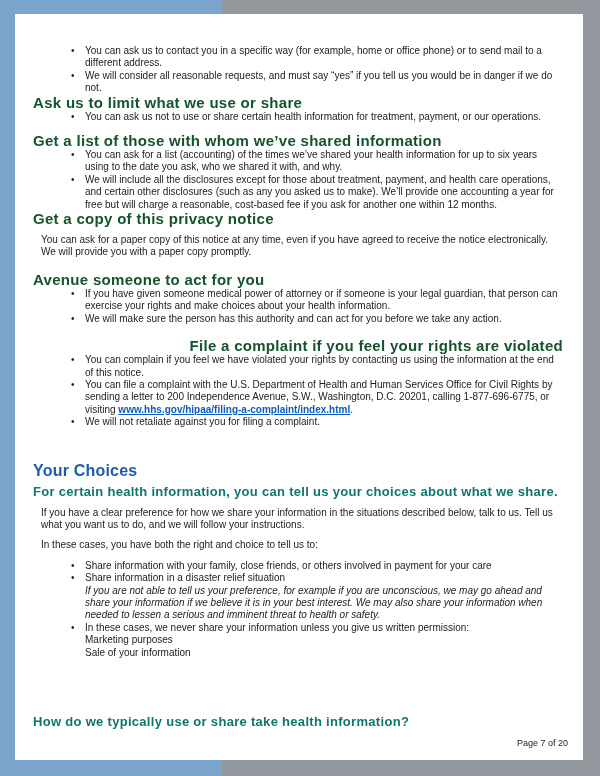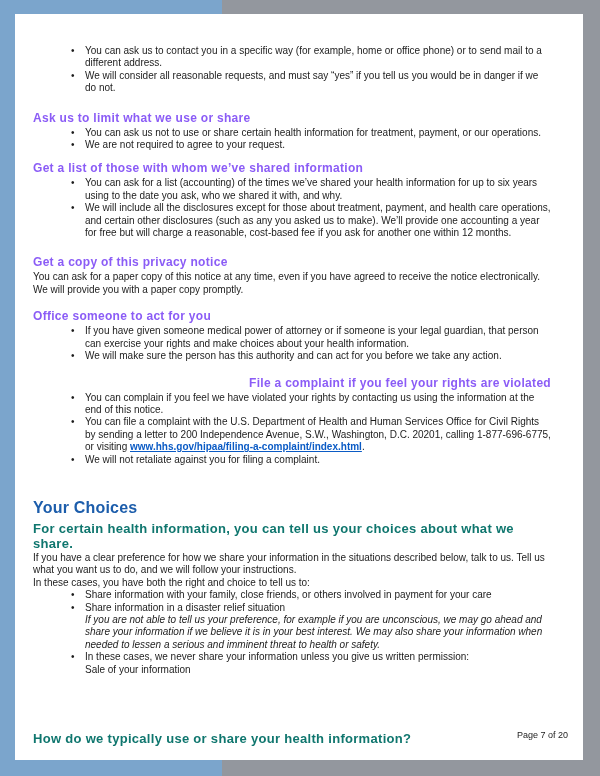--- a/index.html
+++ b/index.html
@@ -13,46 +13,46 @@
   
   .frame-base { position: absolute; inset: 0; background: #93979e; }
   .frame-blue-left { position: absolute; left: 0; top: 0; width: 15px; height: 776px; background: #7ba5cc; }
   .frame-blue-top { position: absolute; left: 0; top: 0; width: 222px; height: 14px; background: #7ba5cc; }
   .frame-blue-bottom { position: absolute; left: 0; bottom: 0; width: 222px; height: 16px; background: #7ba5cc; }
   .page {
     position: absolute; left: 15px; top: 14px; right: 17px; bottom: 16px;
     background: #ffffff;
     overflow: hidden;
   }
-  .content { padding: 31px 32px 0 18px; }
+  .content { padding: 31px 20px 0 18px; }
 
   
   .body-text, li, p { font-size: 10px; line-height: 12.4px; color: #1c1c1c; }
-  p { margin: 0; }
+  p { margin: 8px; }
   .section-heading {
-    font-size: 12px; line-height: 15px; font-weight: bold; color: #8b5cf6;
-    letter-spacing: 0.3px; margin: 16px 0 1px 0;
+    font-size: 15px; line-height: 15px; font-weight: bold; color: #14532d;
+    letter-spacing: 0.3px; margin: 0 0 1px 0;
   }
   .big-heading {
     font-size: 16px; line-height: 23px; font-weight: bold; color: #1c5dab;
     letter-spacing: 0.2px; margin: 0 0 2px 0;
   }
   .subheading {
     font-size: 13px; line-height: 15px; font-weight: bold; color: #0f766e;
     letter-spacing: 0.3px; margin: 0 0 1px 0;
   }
   ul.bullets { list-style: none; margin: 0; padding: 0 0 0 52px; }
   ul.bullets li { position: relative; margin: 0; }
   ul.bullets li::before { content: "\2022"; position: absolute; left: -14px; top: 0; }
   .italic { font-style: italic; }
   .doc-link { color: #0b5bc5; font-weight: bold; text-decoration: underline; cursor: pointer; }
   .spacer-lg { height: 25px; }
   .spacer-xl { height: 30px; }
   .footer-page {
-    position: absolute; right: 15px; bottom: 20px;
+    position: absolute; right: 15px; bottom: 12px;
     font-size: 9px; color: #1c1c1c;
   }
 </style>
 </head>
 <body>
 
 <div class="frame-base"></div>
 <div class="frame-blue-left"></div>
 <div class="frame-blue-top"></div>
 <div class="frame-blue-bottom"></div>
@@ -61,33 +61,32 @@
   <div class="content">
 
     <ul class="bullets">
       <li>You can ask us to contact you in a specific way (for example, home or office phone) or to send mail to a different address.</li>
       <li>We will consider all reasonable requests, and must say “yes” if you tell us you would be in danger if we do not.</li>
     </ul>
 
     <div class="section-heading">Ask us to limit what we use or share</div>
     <ul class="bullets">
       <li>You can ask us not to use or share certain health information for treatment, payment, or our operations.</li>
-      <li>We are not required to agree to your request.</li>
     </ul>
 
     <div class="section-heading" style="margin-top:10px;">Get a list of those with whom we’ve shared information</div>
     <ul class="bullets">
       <li>You can ask for a list (accounting) of the times we’ve shared your health information for up to six years using to the date you ask, who we shared it with, and why.</li>
       <li>We will include all the disclosures except for those about treatment, payment, and health care operations, and certain other disclosures (such as any you asked us to make). We’ll provide one accounting a year for free but will charge a reasonable, cost-based fee if you ask for another one within 12 months.</li>
     </ul>
 
     <div class="section-heading">Get a copy of this privacy notice</div>
     <p>You can ask for a paper copy of this notice at any time, even if you have agreed to receive the notice electronically. We will provide you with a paper copy promptly.</p>
 
-    <div class="section-heading" style="margin-top:13px;">Office someone to act for you</div>
+    <div class="section-heading" style="margin-top:13px;">Avenue someone to act for you</div>
     <ul class="bullets">
       <li>If you have given someone medical power of attorney or if someone is your legal guardian, that person can exercise your rights and make choices about your health information.</li>
       <li>We will make sure the person has this authority and can act for you before we take any action.</li>
     </ul>
 
     <div class="section-heading" style="margin-top:13px;text-align:right;">File a complaint if you feel your rights are violated</div>
     <ul class="bullets">
       <li>You can complain if you feel we have violated your rights by contacting us using the information at the end of this notice.</li>
       <li><span>You can file a complaint with the U.S. Department of Health and Human Services Office for Civil Rights by sending a letter to 200 Independence Avenue, S.W., Washington, D.C. 20201, calling 1-877-696-6775, or visiting </span><a class="doc-link">www.hhs.gov/hipaa/filing-a-complaint/index.html</a><span>.</span></li>
       <li>We will not retaliate against you for filing a complaint.</li>
@@ -100,25 +99,26 @@
     <p>If you have a clear preference for how we share your information in the situations described below, talk to us. Tell us what you want us to do, and we will follow your instructions.</p>
     <p>In these cases, you have both the right and choice to tell us to:</p>
     <ul class="bullets">
       <li>Share information with your family, close friends, or others involved in payment for your care</li>
       <li>
         <div>Share information in a disaster relief situation</div>
         <div class="italic">If you are not able to tell us your preference, for example if you are unconscious, we may go ahead and share your information if we believe it is in your best interest. We may also share your information when needed to lessen a serious and imminent threat to health or safety.</div>
       </li>
       <li>
         <div>In these cases, we never share your information unless you give us written permission:</div>
+        <div>Marketing purposes</div>
         <div>Sale of your information</div>
       </li>
     </ul>
 
     <div class="spacer-xl"></div>
     <div class="spacer-lg"></div>
 
-    <div class="subheading">How do we typically use or share your health information?</div>
+    <div class="subheading">How do we typically use or share take health information?</div>
 
   </div>
 
   <div class="footer-page">Page 7 of 20</div>
 </div>
 
 </body></html>

